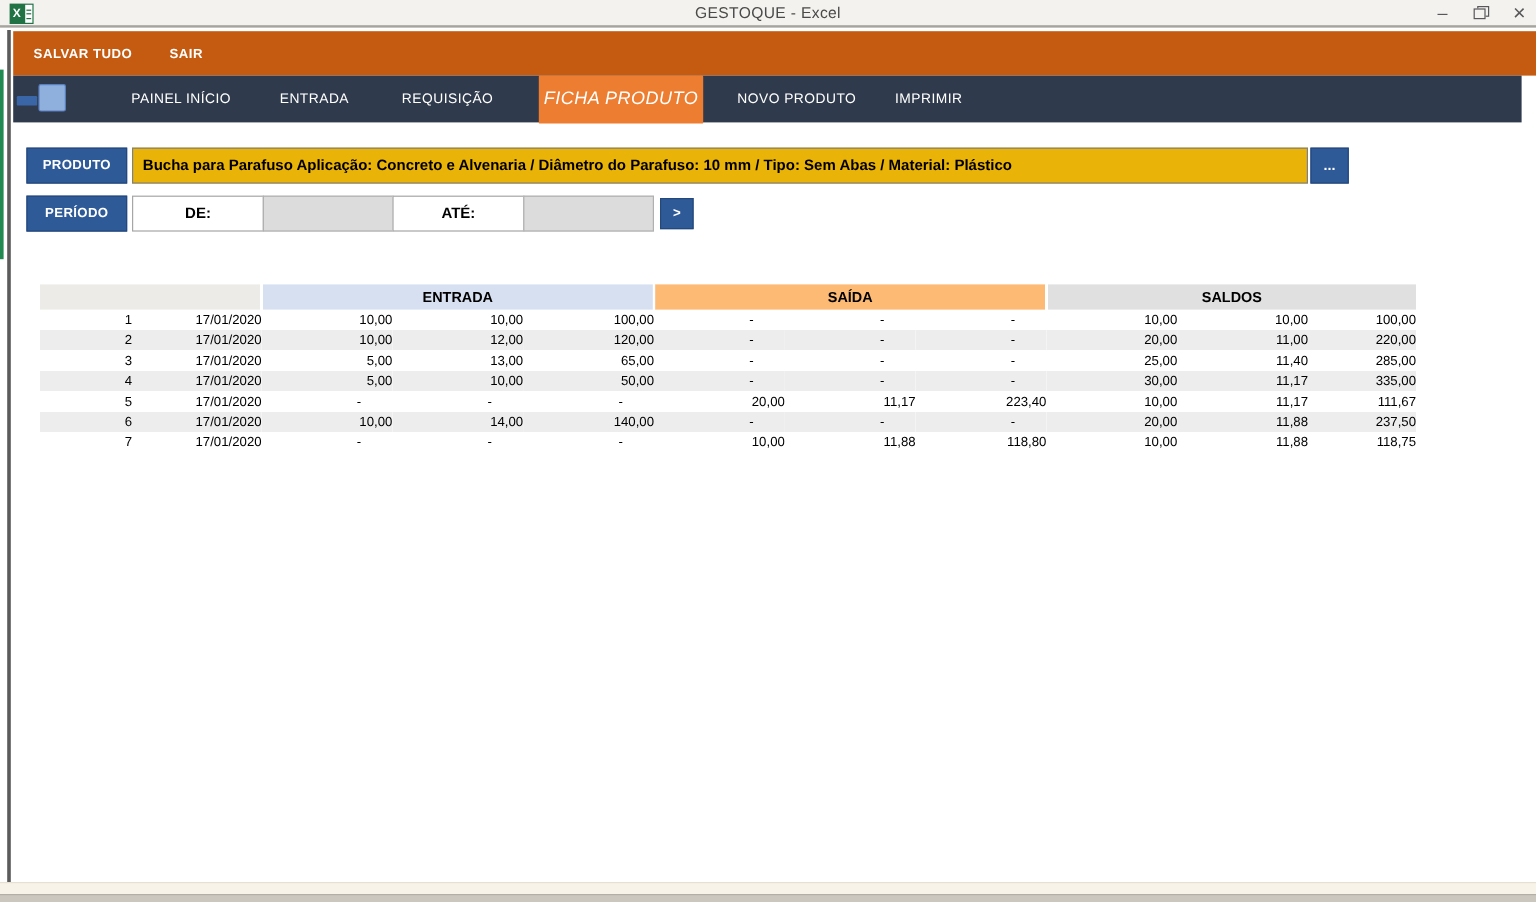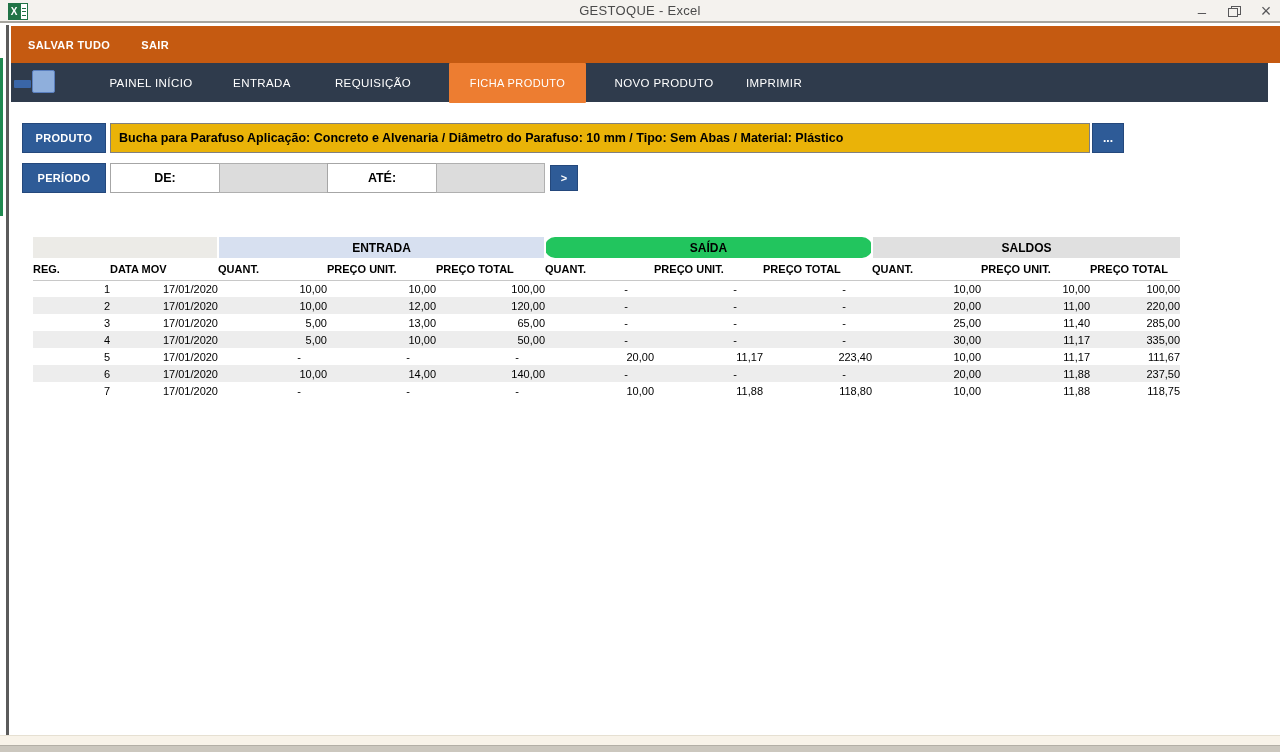--- a/index.html
+++ b/index.html
@@ -46,21 +46,21 @@
   .app-logo .square{position:absolute;left:21px;top:7px;width:23px;height:23px;background:#8FAFDC;
                     border:1px solid #5A7FBF;border-radius:2px;}
   .tab{color:#fff;font-size:11.5px;letter-spacing:0.4px;display:flex;align-items:center;
        justify-content:center;height:100%;cursor:pointer;white-space:nowrap;}
   .tab0{width:112px;}
   .tab1{width:110px;}
   .tab2{width:112px;}
   .tab3{width:137px;margin-left:20px;}
   .tab4{width:120px;margin-left:18px;}
   .tab5{width:100px;}
-  .tab.active{background:var(--tab-orange);height:40px;align-self:center;border-radius:1px;font-size:11px;}
+  .tab.active{background:var(--tab-orange);height:40px;align-self:center;border-radius:1px;font-size:15px;font-style:italic;}
 
   
   .blue-label{position:absolute;left:22px;width:84px;height:30px;background:var(--blue);
       color:#fff;font-weight:700;font-size:11px;display:flex;align-items:center;justify-content:center;
       border:1px solid #24487C;letter-spacing:0.3px;}
   .product-label{top:123px;}
   .product-input{position:absolute;left:110px;top:123px;width:980px;height:30px;
       border:1px solid #808080;background:#eab308;font-family:"Liberation Sans",sans-serif;
       font-weight:700;font-size:12.5px;color:#000;padding:0 8px;}
   .browse-btn{position:absolute;left:1092px;top:123px;width:32px;height:30px;background:var(--blue);
@@ -92,21 +92,21 @@
       border-bottom:2px solid #3E5F94;vertical-align:middle;}
   .tot-num{font-weight:700;font-size:12.5px;text-align:right;padding-right:6px;
       border-left:2px solid #fff;border-bottom:1px solid #9A9A9A;vertical-align:middle;}
   .tot-entrada{background:var(--entrada-light);}
   .tot-saida{background:var(--saida-light);}
   .tot-saldos{background:var(--saldos-light);}
 
   .sec-spacer{background:#ECEBE7;}
   .sec{font-weight:700;font-size:12px;text-align:center;border-left:2px solid #fff;vertical-align:middle;}
   .sec-ent{background:#D7E0F0;}
-  .sec-sai{background:#22c55e;border-radius:10px;}
+  .sec-sai{background:#fdba74;}
   .sec-sal{background:#E0E0E0;}
 
   .hc{font-weight:700;font-size:11px;text-align:left;padding-left:3px;}
   .hc-first{padding-left:1px;}
 
   tbody tr.even{background:#EDEDED;}
   tbody tr.odd{background:#fff;}
   td.reg{text-align:right;padding-right:5px;}
   td.date{text-align:right;padding-right:2px;}
   td.num{text-align:right;padding-right:5px;}
@@ -186,33 +186,20 @@
       <col style="width:109px">
       <col style="width:90px">
   </colgroup>
   <thead>
     <tr class="sections">
       <td colspan="2" class="sec-spacer"></td>
       <td colspan="3" class="sec sec-ent">ENTRADA</td>
       <td colspan="3" class="sec sec-sai">SAÍDA</td>
       <td colspan="3" class="sec sec-sal">SALDOS</td>
     </tr>
-    <tr class="headers">
-        <td class="hc hc-first">REG.</td>
-        <td class="hc">DATA MOV</td>
-        <td class="hc">QUANT.</td>
-        <td class="hc">PREÇO UNIT.</td>
-        <td class="hc">PREÇO TOTAL</td>
-        <td class="hc">QUANT.</td>
-        <td class="hc">PREÇO UNIT.</td>
-        <td class="hc">PREÇO TOTAL</td>
-        <td class="hc">QUANT.</td>
-        <td class="hc">PREÇO UNIT.</td>
-        <td class="hc">PREÇO TOTAL</td>
-      </tr>
   </thead>
   <tbody>
       <tr class="odd">
         <td class="reg">1</td>
         <td class="date">17/01/2020</td>
         <td class="num">10,00</td>
         <td class="num">10,00</td>
         <td class="num">100,00</td>
         <td class="num dash">-</td>
         <td class="num dash">-</td>

